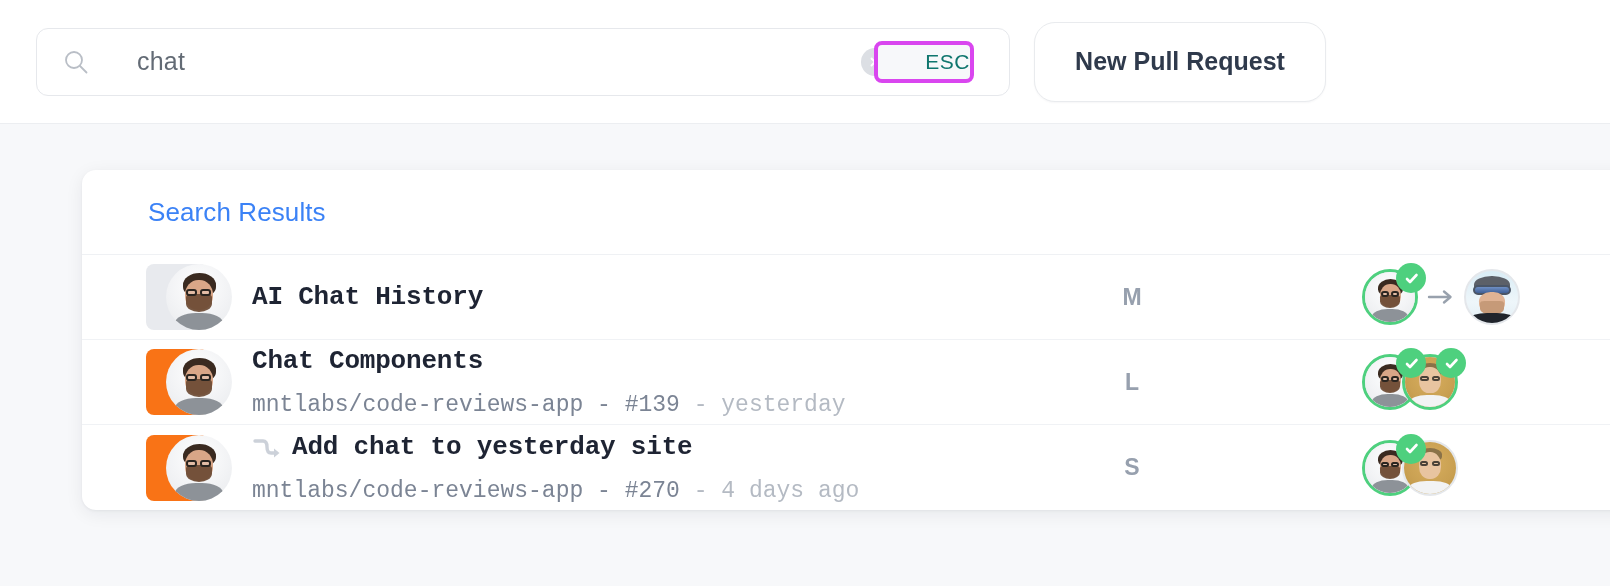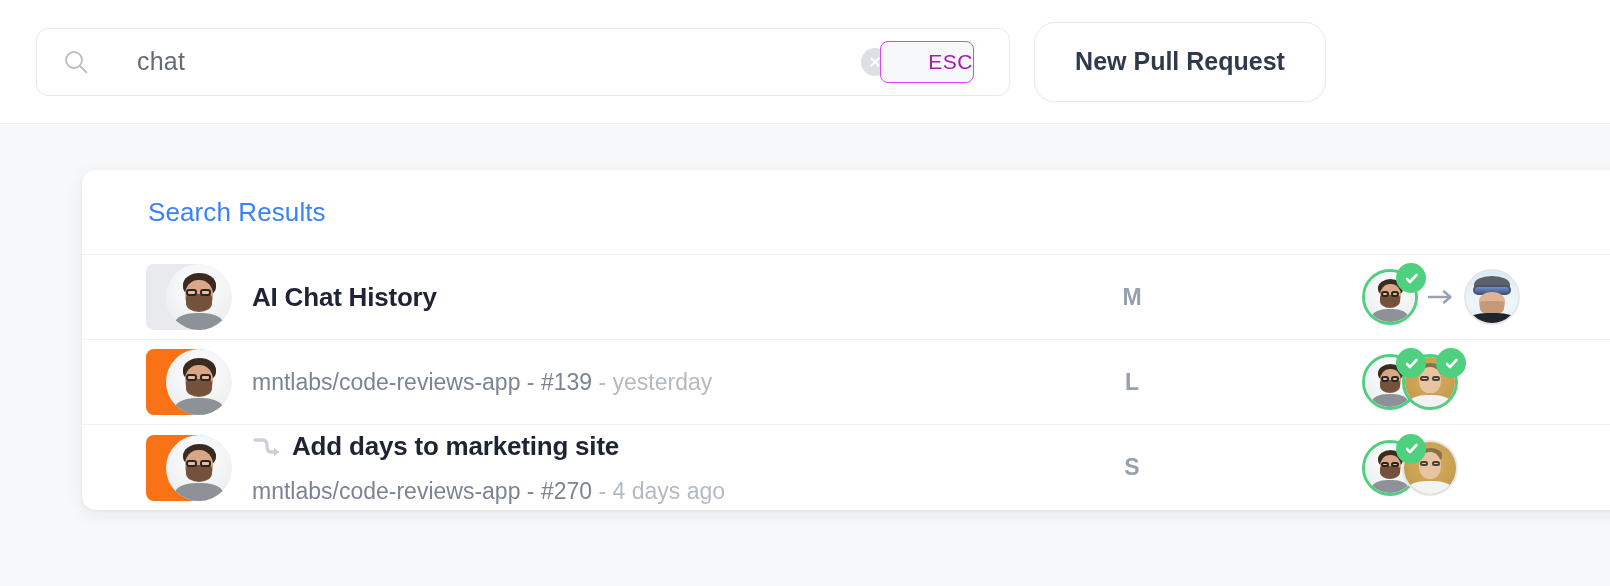--- a/index.html
+++ b/index.html
@@ -87,27 +87,27 @@
   .clear-btn svg { display: block; }
 
   .esc-badge {
     position: absolute;
     right: 35px;
     top: 50%;
     transform: translateY(-50%);
     min-width: 70px;
     height: 42px;
     background: #f7f8fa;
-    border: 1px solid #d946ef;
+    border: 4px solid #d946ef;
     border-radius: 8px;
     display: flex;
     align-items: center;
     justify-content: center;
     font-size: 21px;
-    color: #a21caf;
+    color: #0f766e;
     letter-spacing: 0.5px;
     cursor: pointer;
     padding-left: 47px;
   }
 
   .new-pr-btn {
     margin-left: 24px;
     width: 292px;
     height: 80px;
     background: #ffffff;
@@ -183,20 +183,21 @@
   }
 
   .row-text {
     margin-left: 20px;
     display: flex;
     flex-direction: column;
     justify-content: flex-end;
     gap: 16px;
     flex: 0 0 auto;
     width: 760px;
+    font-family: Liberation Mono, monospace;
   }
   .row-title-line {
     display: flex;
     align-items: center;
     gap: 10px;
   }
   .merge-icon {
     width: 30px;
     height: 22px;
     color: #ccd1d9;
@@ -422,20 +423,24 @@
               <div class="skin"></div>
               <div class="beard"></div>
           <div class="glass-l"></div>
               <div class="glass-r"></div>
               <div class="shirt"></div>
         </div>
       </div>
     </div>
 
     <div class="row-text">
+      <div class="row-title-line">
+
+        <span class="row-title">Chat Components</span>
+      </div>
       <div class="row-sub">
         <span>mntlabs/code-reviews-app - #139</span><span class="muted"> - yesterday</span>
       </div>
     </div>
 
     <div class="row-size">L</div>
 
     <div class="row-reviewers">
       <div class="rev-stack">
             <div class="reviewer approved">
@@ -492,21 +497,21 @@
     </div>
 
     <div class="row-text">
       <div class="row-title-line">
         <span class="merge-icon">
           <svg width="30" height="22" viewBox="0 0 30 22" fill="none">
             <path d="M3 5 H11 Q15 5 15 11 Q15 17 19 17 H24" stroke="currentColor" stroke-width="3.4" stroke-linecap="round" stroke-linejoin="round"></path>
             <path d="M22 12.5 L27.5 17 L22 21.5 Z" fill="currentColor"></path>
           </svg>
         </span>
-        <span class="row-title">Add days to marketing site</span>
+        <span class="row-title">Add chat to yesterday site</span>
       </div>
       <div class="row-sub">
         <span>mntlabs/code-reviews-app - #270</span><span class="muted"> - 4 days ago</span>
       </div>
     </div>
 
     <div class="row-size">S</div>
 
     <div class="row-reviewers">
       <div class="rev-stack">

